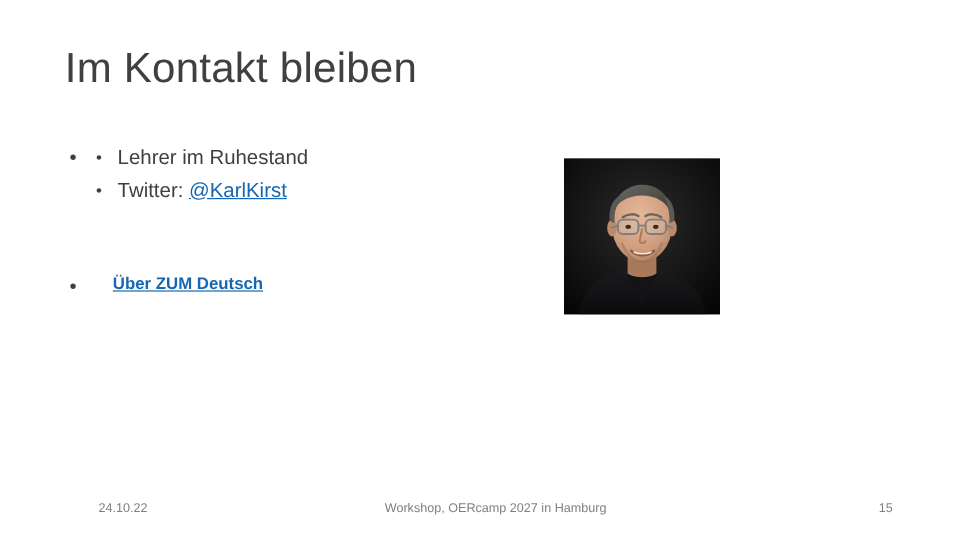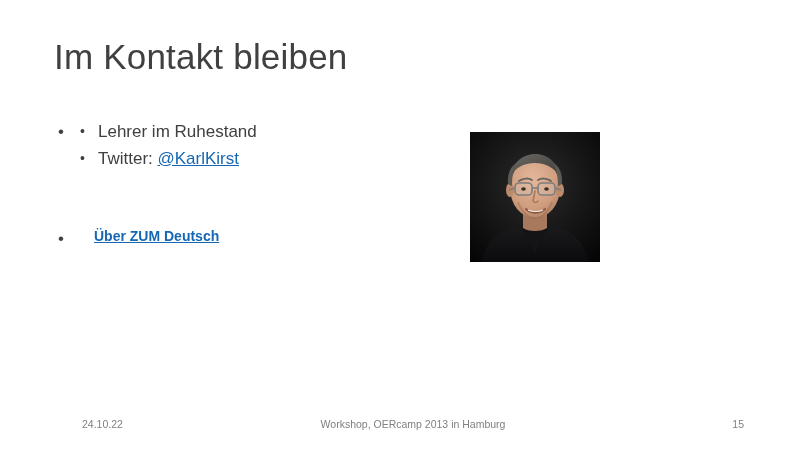--- a/index.html
+++ b/index.html
@@ -227,17 +227,17 @@
 
       <path d="M56 77 C61 82 70 82 75 77" stroke="#8d5a46" stroke-width="2" fill="none" stroke-linecap="round"></path>
       <path d="M58 78 C62 80 69 80 73 78" stroke="#f0e6e0" stroke-width="1.2" fill="none"></path>
 
       <path d="M48 70 C52 80 58 86 65 86 C72 86 78 80 82 70" stroke="rgba(140,95,70,0.35)" stroke-width="2" fill="none"></path>
     </svg>
   </div>
 
   <div class="footer">
     <div class="date">24.10.22</div>
-    <div class="center">Workshop, OERcamp 2013 in Hamburg</div>
+    <div class="center">Workshop, OERcamp 2027 in Hamburg</div>
     <div class="page">15</div>
   </div>
 
 </div>
 
 </body></html>

